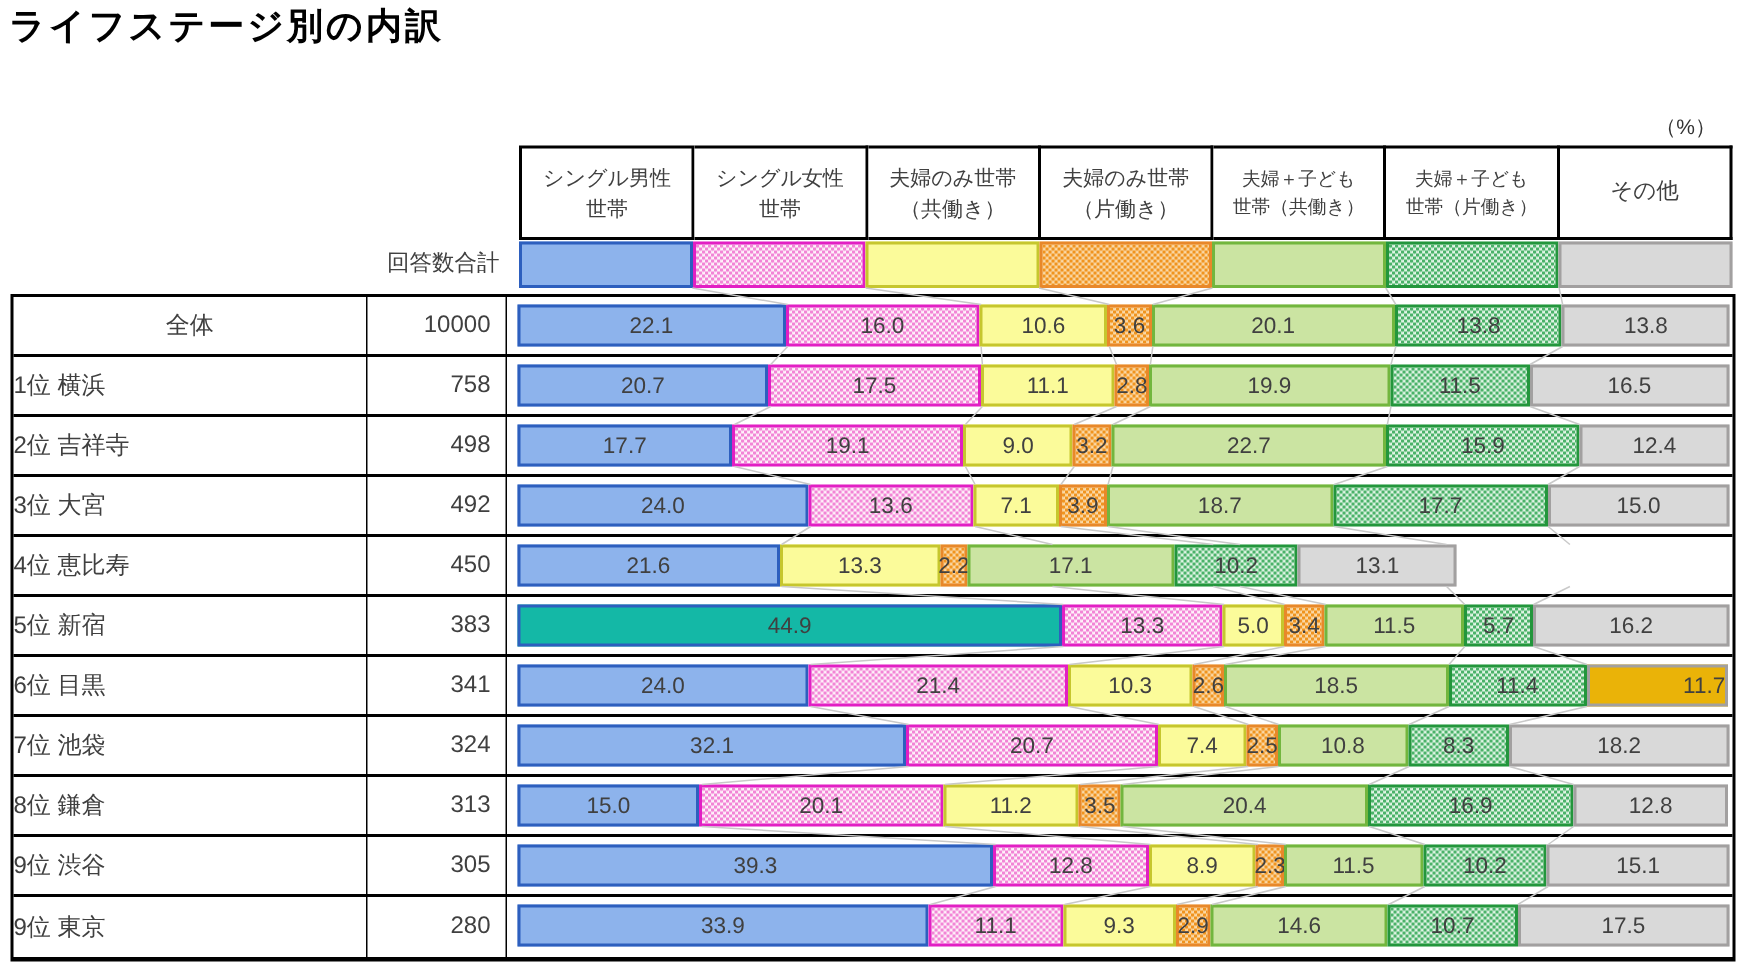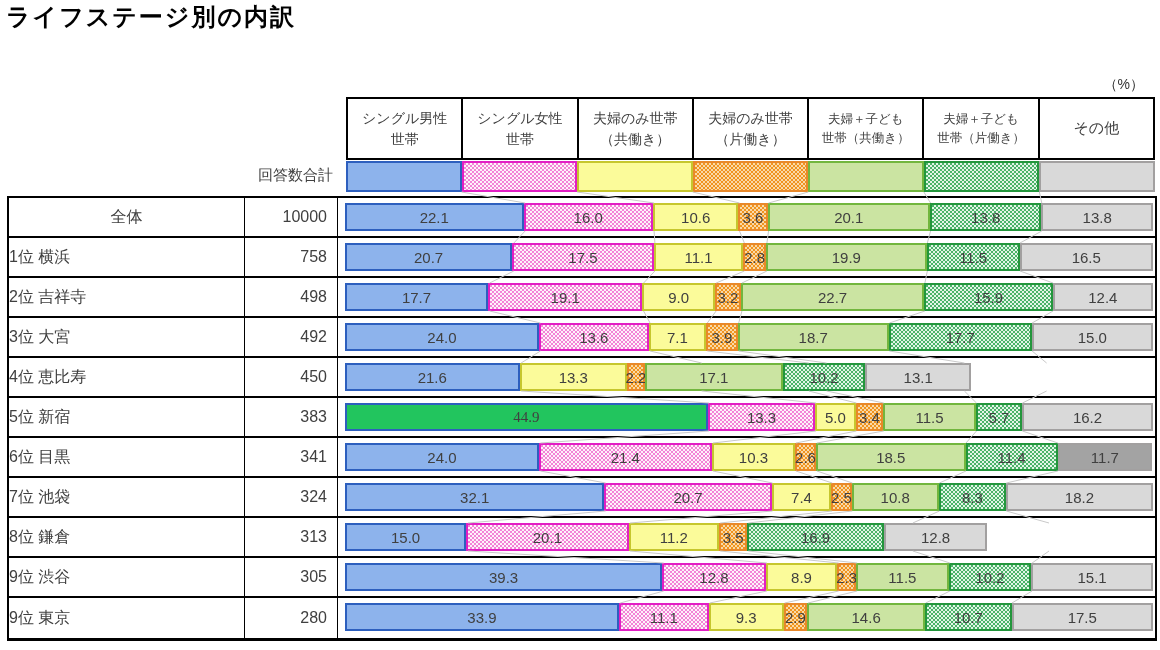--- a/index.html
+++ b/index.html
@@ -258,21 +258,21 @@
               <span>13.1</span>
             </div>
           </div>
         </div>
       </div>
       <div class="trow">
         <div class="lcell">5位 新宿</div>
         <div class="ccell">383</div>
         <div class="bcell">
           <div class="bar">
-            <div class="seg" style="width: 44.9%; border-color: rgb(45, 95, 190); background-color: #22c55e; font-family: Liberation Serif, serif;">
+            <div class="seg" style="width: 44.9%; border-color: rgb(45, 95, 190); background-color: #14b8a6;">
               <span>44.9</span>
             </div>
             <div class="seg" style="width: 13.3%; border-color: rgb(226, 31, 196); background-color: rgb(254, 243, 250); background-image: radial-gradient(circle at 1px 1px, rgb(242, 133, 214) 30%, rgba(0, 0, 0, 0) 32%), radial-gradient(circle at 1px 1px, rgb(242, 133, 214) 30%, rgba(0, 0, 0, 0) 32%); background-size: 4px 4px; background-position: 0px 0px, 2px 2px;">
               <span>13.3</span>
             </div>
             <div class="seg" style="width: 5%; border-color: rgb(198, 198, 46); background-color: rgb(251, 251, 154);">
               <span>5.0</span>
             </div>
             <div class="seg" style="width: 3.4%; border-color: rgb(232, 136, 42); background-color: rgb(250, 217, 168); background-image: radial-gradient(circle at 1px 1px, rgb(240, 148, 31) 30%, rgba(0, 0, 0, 0) 32%), radial-gradient(circle at 1px 1px, rgb(240, 148, 31) 30%, rgba(0, 0, 0, 0) 32%); background-size: 4px 4px; background-position: 0px 0px, 2px 2px;">
               <span>3.4</span>
@@ -305,21 +305,21 @@
             </div>
             <div class="seg" style="width: 2.6%; border-color: rgb(232, 136, 42); background-color: rgb(250, 217, 168); background-image: radial-gradient(circle at 1px 1px, rgb(240, 148, 31) 30%, rgba(0, 0, 0, 0) 32%), radial-gradient(circle at 1px 1px, rgb(240, 148, 31) 30%, rgba(0, 0, 0, 0) 32%); background-size: 4px 4px; background-position: 0px 0px, 2px 2px;">
               <span>2.6</span>
             </div>
             <div class="seg" style="width: 18.5%; border-color: rgb(114, 182, 62); background-color: rgb(203, 228, 162);">
               <span>18.5</span>
             </div>
             <div class="seg" style="width: 11.4%; border-color: rgb(35, 150, 60); background-color: rgb(226, 245, 230); background-image: radial-gradient(circle at 1px 1px, rgb(75, 178, 105) 30%, rgba(0, 0, 0, 0) 32%), radial-gradient(circle at 1px 1px, rgb(75, 178, 105) 30%, rgba(0, 0, 0, 0) 32%); background-size: 4px 4px; background-position: 0px 0px, 2px 2px;">
               <span>11.4</span>
             </div>
-            <div class="seg" style="width: 11.7%; border-color: rgb(162, 160, 160); background-color: #a3a3a3;">
+            <div class="seg" style="width: 11.7%; border-color: rgb(162, 160, 160); background-color: #eab308; justify-content: flex-end;">
               <span>11.7</span>
             </div>
           </div>
         </div>
       </div>
       <div class="trow">
         <div class="lcell">7位 池袋</div>
         <div class="ccell">324</div>
         <div class="bcell">
           <div class="bar">
@@ -356,20 +356,23 @@
               <span>15.0</span>
             </div>
             <div class="seg" style="width: 20.1%; border-color: rgb(226, 31, 196); background-color: rgb(254, 243, 250); background-image: radial-gradient(circle at 1px 1px, rgb(242, 133, 214) 30%, rgba(0, 0, 0, 0) 32%), radial-gradient(circle at 1px 1px, rgb(242, 133, 214) 30%, rgba(0, 0, 0, 0) 32%); background-size: 4px 4px; background-position: 0px 0px, 2px 2px;">
               <span>20.1</span>
             </div>
             <div class="seg" style="width: 11.2%; border-color: rgb(198, 198, 46); background-color: rgb(251, 251, 154);">
               <span>11.2</span>
             </div>
             <div class="seg" style="width: 3.5%; border-color: rgb(232, 136, 42); background-color: rgb(250, 217, 168); background-image: radial-gradient(circle at 1px 1px, rgb(240, 148, 31) 30%, rgba(0, 0, 0, 0) 32%), radial-gradient(circle at 1px 1px, rgb(240, 148, 31) 30%, rgba(0, 0, 0, 0) 32%); background-size: 4px 4px; background-position: 0px 0px, 2px 2px;">
               <span>3.5</span>
+            </div>
+            <div class="seg" style="width: 20.4%; border-color: rgb(114, 182, 62); background-color: rgb(203, 228, 162);">
+              <span>20.4</span>
             </div>
             <div class="seg" style="width: 16.9%; border-color: rgb(35, 150, 60); background-color: rgb(226, 245, 230); background-image: radial-gradient(circle at 1px 1px, rgb(75, 178, 105) 30%, rgba(0, 0, 0, 0) 32%), radial-gradient(circle at 1px 1px, rgb(75, 178, 105) 30%, rgba(0, 0, 0, 0) 32%); background-size: 4px 4px; background-position: 0px 0px, 2px 2px;">
               <span>16.9</span>
             </div>
             <div class="seg" style="width: 12.8%; border-color: rgb(162, 160, 160); background-color: rgb(217, 217, 217);">
               <span>12.8</span>
             </div>
           </div>
         </div>
       </div>

